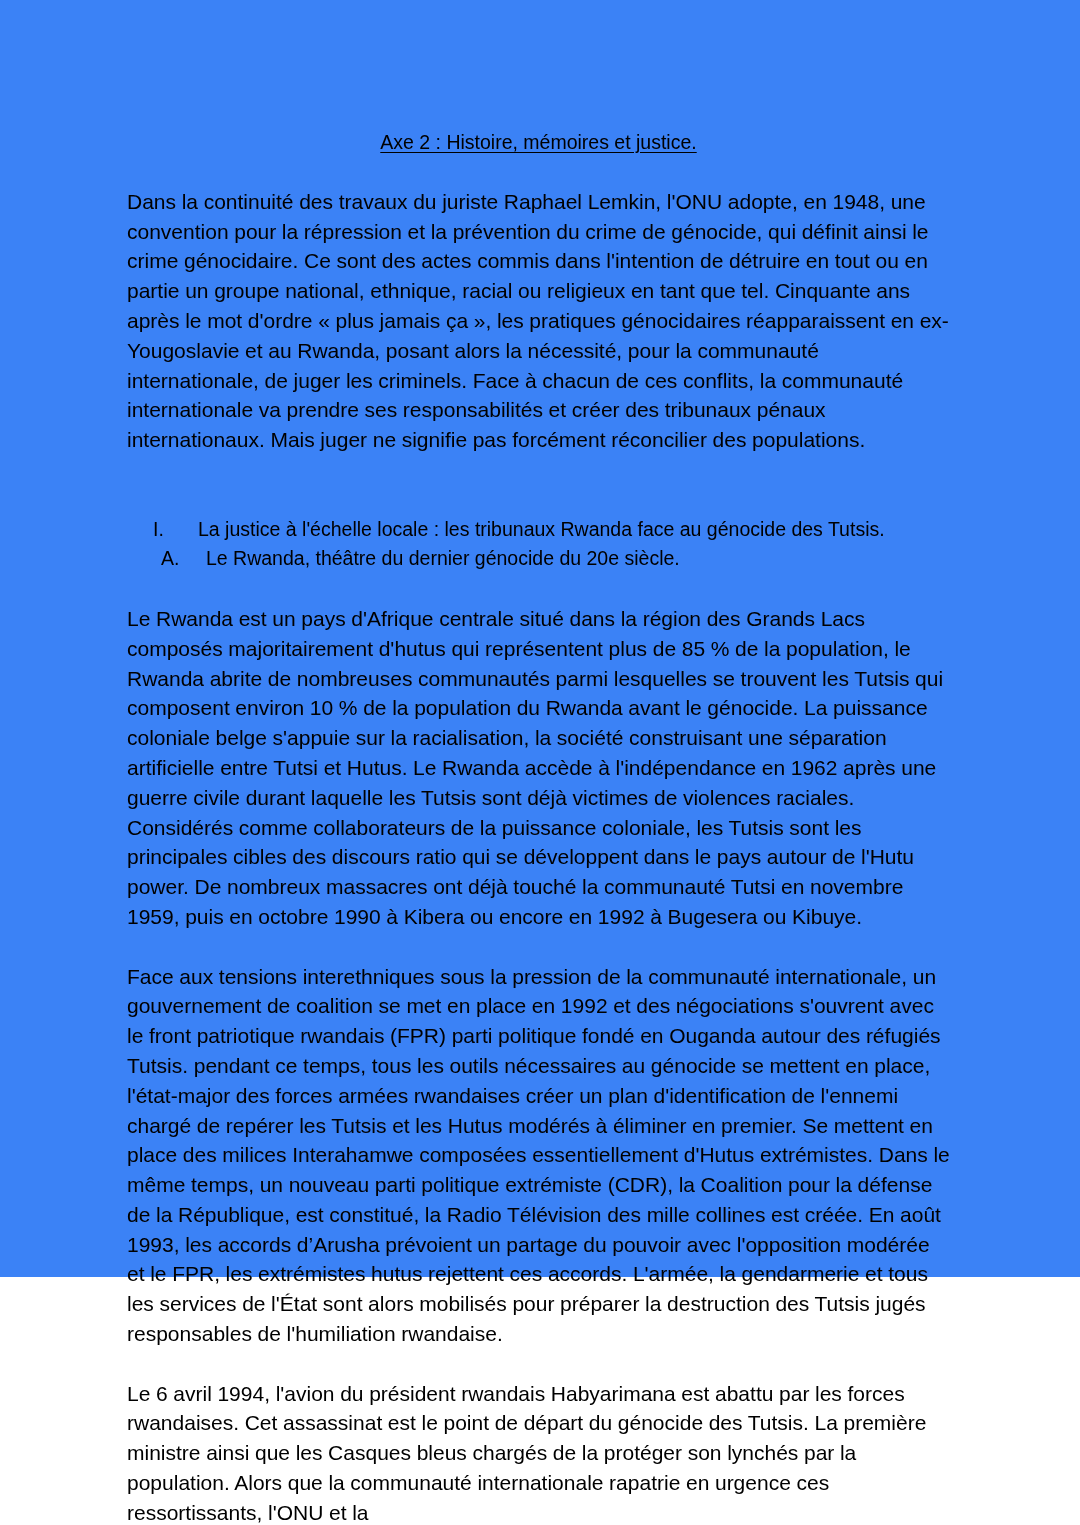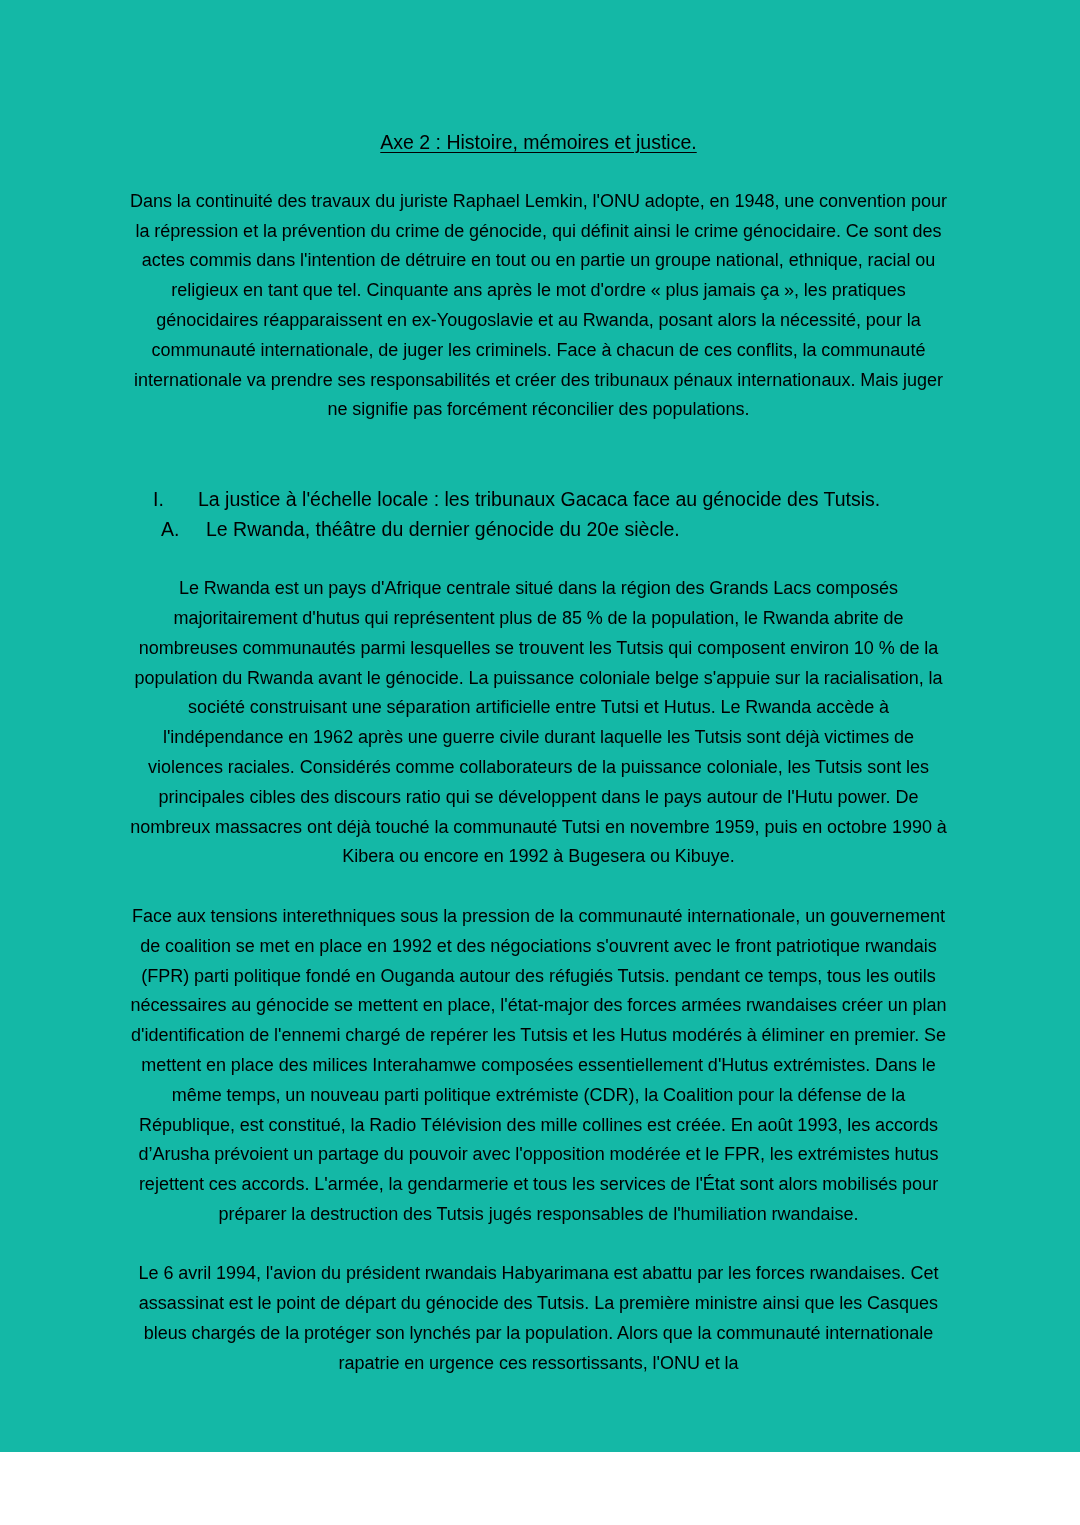--- a/index.html
+++ b/index.html
@@ -10,43 +10,43 @@
   body {
     width: 1080px;
     height: 1525px;
     font-family: "Liberation Sans", sans-serif;
     color: #000000;
     -webkit-font-smoothing: antialiased;
   }
   .page {
     position: relative;
     width: 1080px;
-    height: 1452px;
-    background: #14b8a6;
+    height: 1277px;
+    background: #3b82f6;
     box-sizing: border-box;
     padding: 128px 130px 0 127px;
   }
   .doc-title {
     text-align: center;
     font-size: 19.5px;
     line-height: 29px;
     font-weight: normal;
     margin: 0 0 0 0;
     padding: 0;
   }
   .doc-title .title-text {
     text-decoration: underline;
     text-underline-offset: 3px;
   }
   .para {
-    font-size: 18px;
+    font-size: 21px;
     line-height: 29.8px;
     margin: 0;
     padding: 0;
-    text-align: center;
+    text-align: left;
     word-spacing: -0.2px;
   }
   .spacer-line {
     height: 29.8px;
   }
   .question {
     font-size: 19.5px;
     line-height: 29.8px;
     font-weight: bold;
     margin: 0;
@@ -94,21 +94,21 @@
   <p class="para">Dans la continuité des travaux du juriste Raphael Lemkin, l'ONU adopte, en 1948, une convention pour la répression et la prévention du crime de génocide, qui définit ainsi le crime génocidaire. Ce sont des actes commis dans l'intention de détruire en tout ou en partie un groupe national, ethnique, racial ou religieux en tant que tel. Cinquante ans après le mot d'ordre « plus jamais ça », les pratiques génocidaires réapparaissent en ex-Yougoslavie et au Rwanda, posant alors la nécessité, pour la communauté internationale, de juger les criminels. Face à chacun de ces conflits, la communauté internationale va prendre ses responsabilités et créer des tribunaux pénaux internationaux. Mais juger ne signifie pas forcément réconcilier des populations.</p>
 
   <div class="spacer-line"></div>
 
 
   <div class="spacer-line"></div>
 
   <ul class="outline">
     <li class="outline-item level-1">
       <span class="marker">I.</span>
-      <span class="item-text">La justice à l'échelle locale : les tribunaux Gacaca face au génocide des Tutsis.</span>
+      <span class="item-text">La justice à l'échelle locale : les tribunaux Rwanda face au génocide des Tutsis.</span>
     </li>
     <li class="outline-item level-2">
       <span class="marker">A.</span>
       <span class="item-text">Le Rwanda, théâtre du dernier génocide du 20e siècle.</span>
     </li>
   </ul>
 
   <div class="spacer-line"></div>
 
   <p class="para">Le Rwanda est un pays d'Afrique centrale situé dans la région des Grands Lacs composés majoritairement d'hutus qui représentent plus de 85 % de la population, le Rwanda abrite de nombreuses communautés parmi lesquelles se trouvent les Tutsis qui composent environ 10 % de la population du Rwanda avant le génocide. La puissance coloniale belge s'appuie sur la racialisation, la société construisant une séparation artificielle entre Tutsi et Hutus. Le Rwanda accède à l'indépendance en 1962 après une guerre civile durant laquelle les Tutsis sont déjà victimes de violences raciales. Considérés comme collaborateurs de la puissance coloniale, les Tutsis sont les principales cibles des discours ratio qui se développent dans le pays autour de l'Hutu power. De nombreux massacres ont déjà touché la communauté Tutsi en novembre 1959, puis en octobre 1990 à Kibera ou encore en 1992 à Bugesera ou Kibuye.</p>

